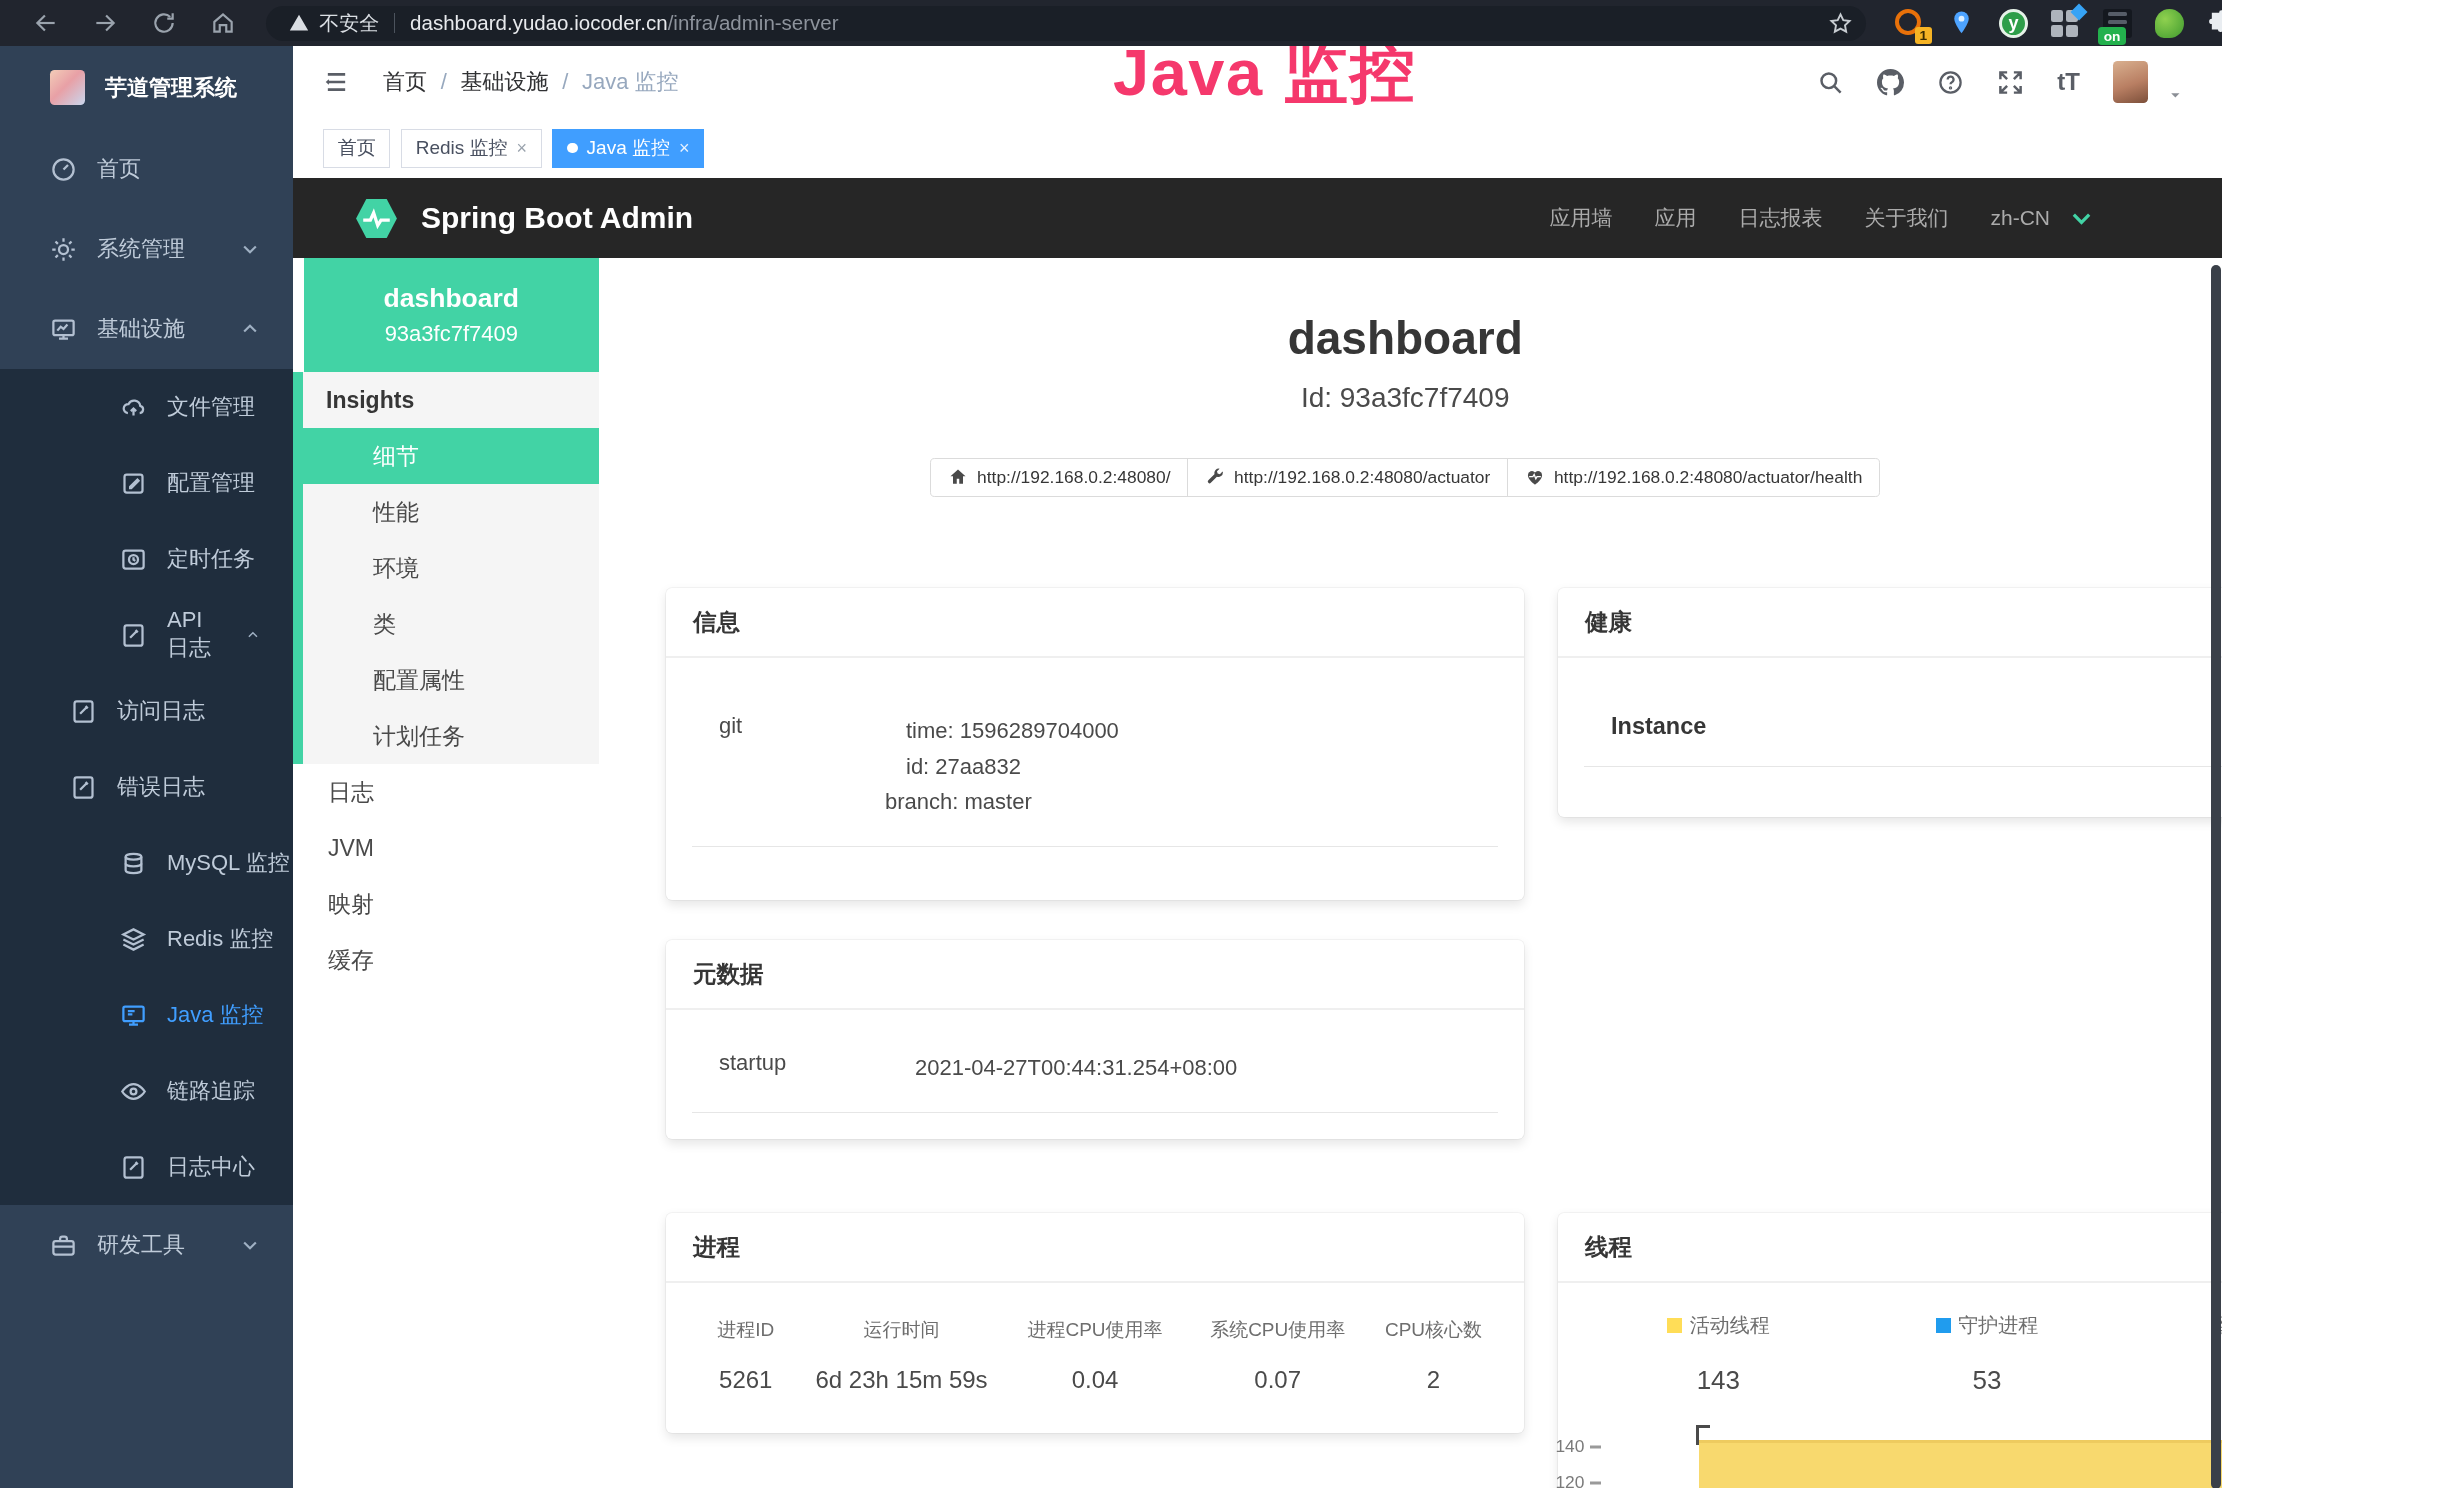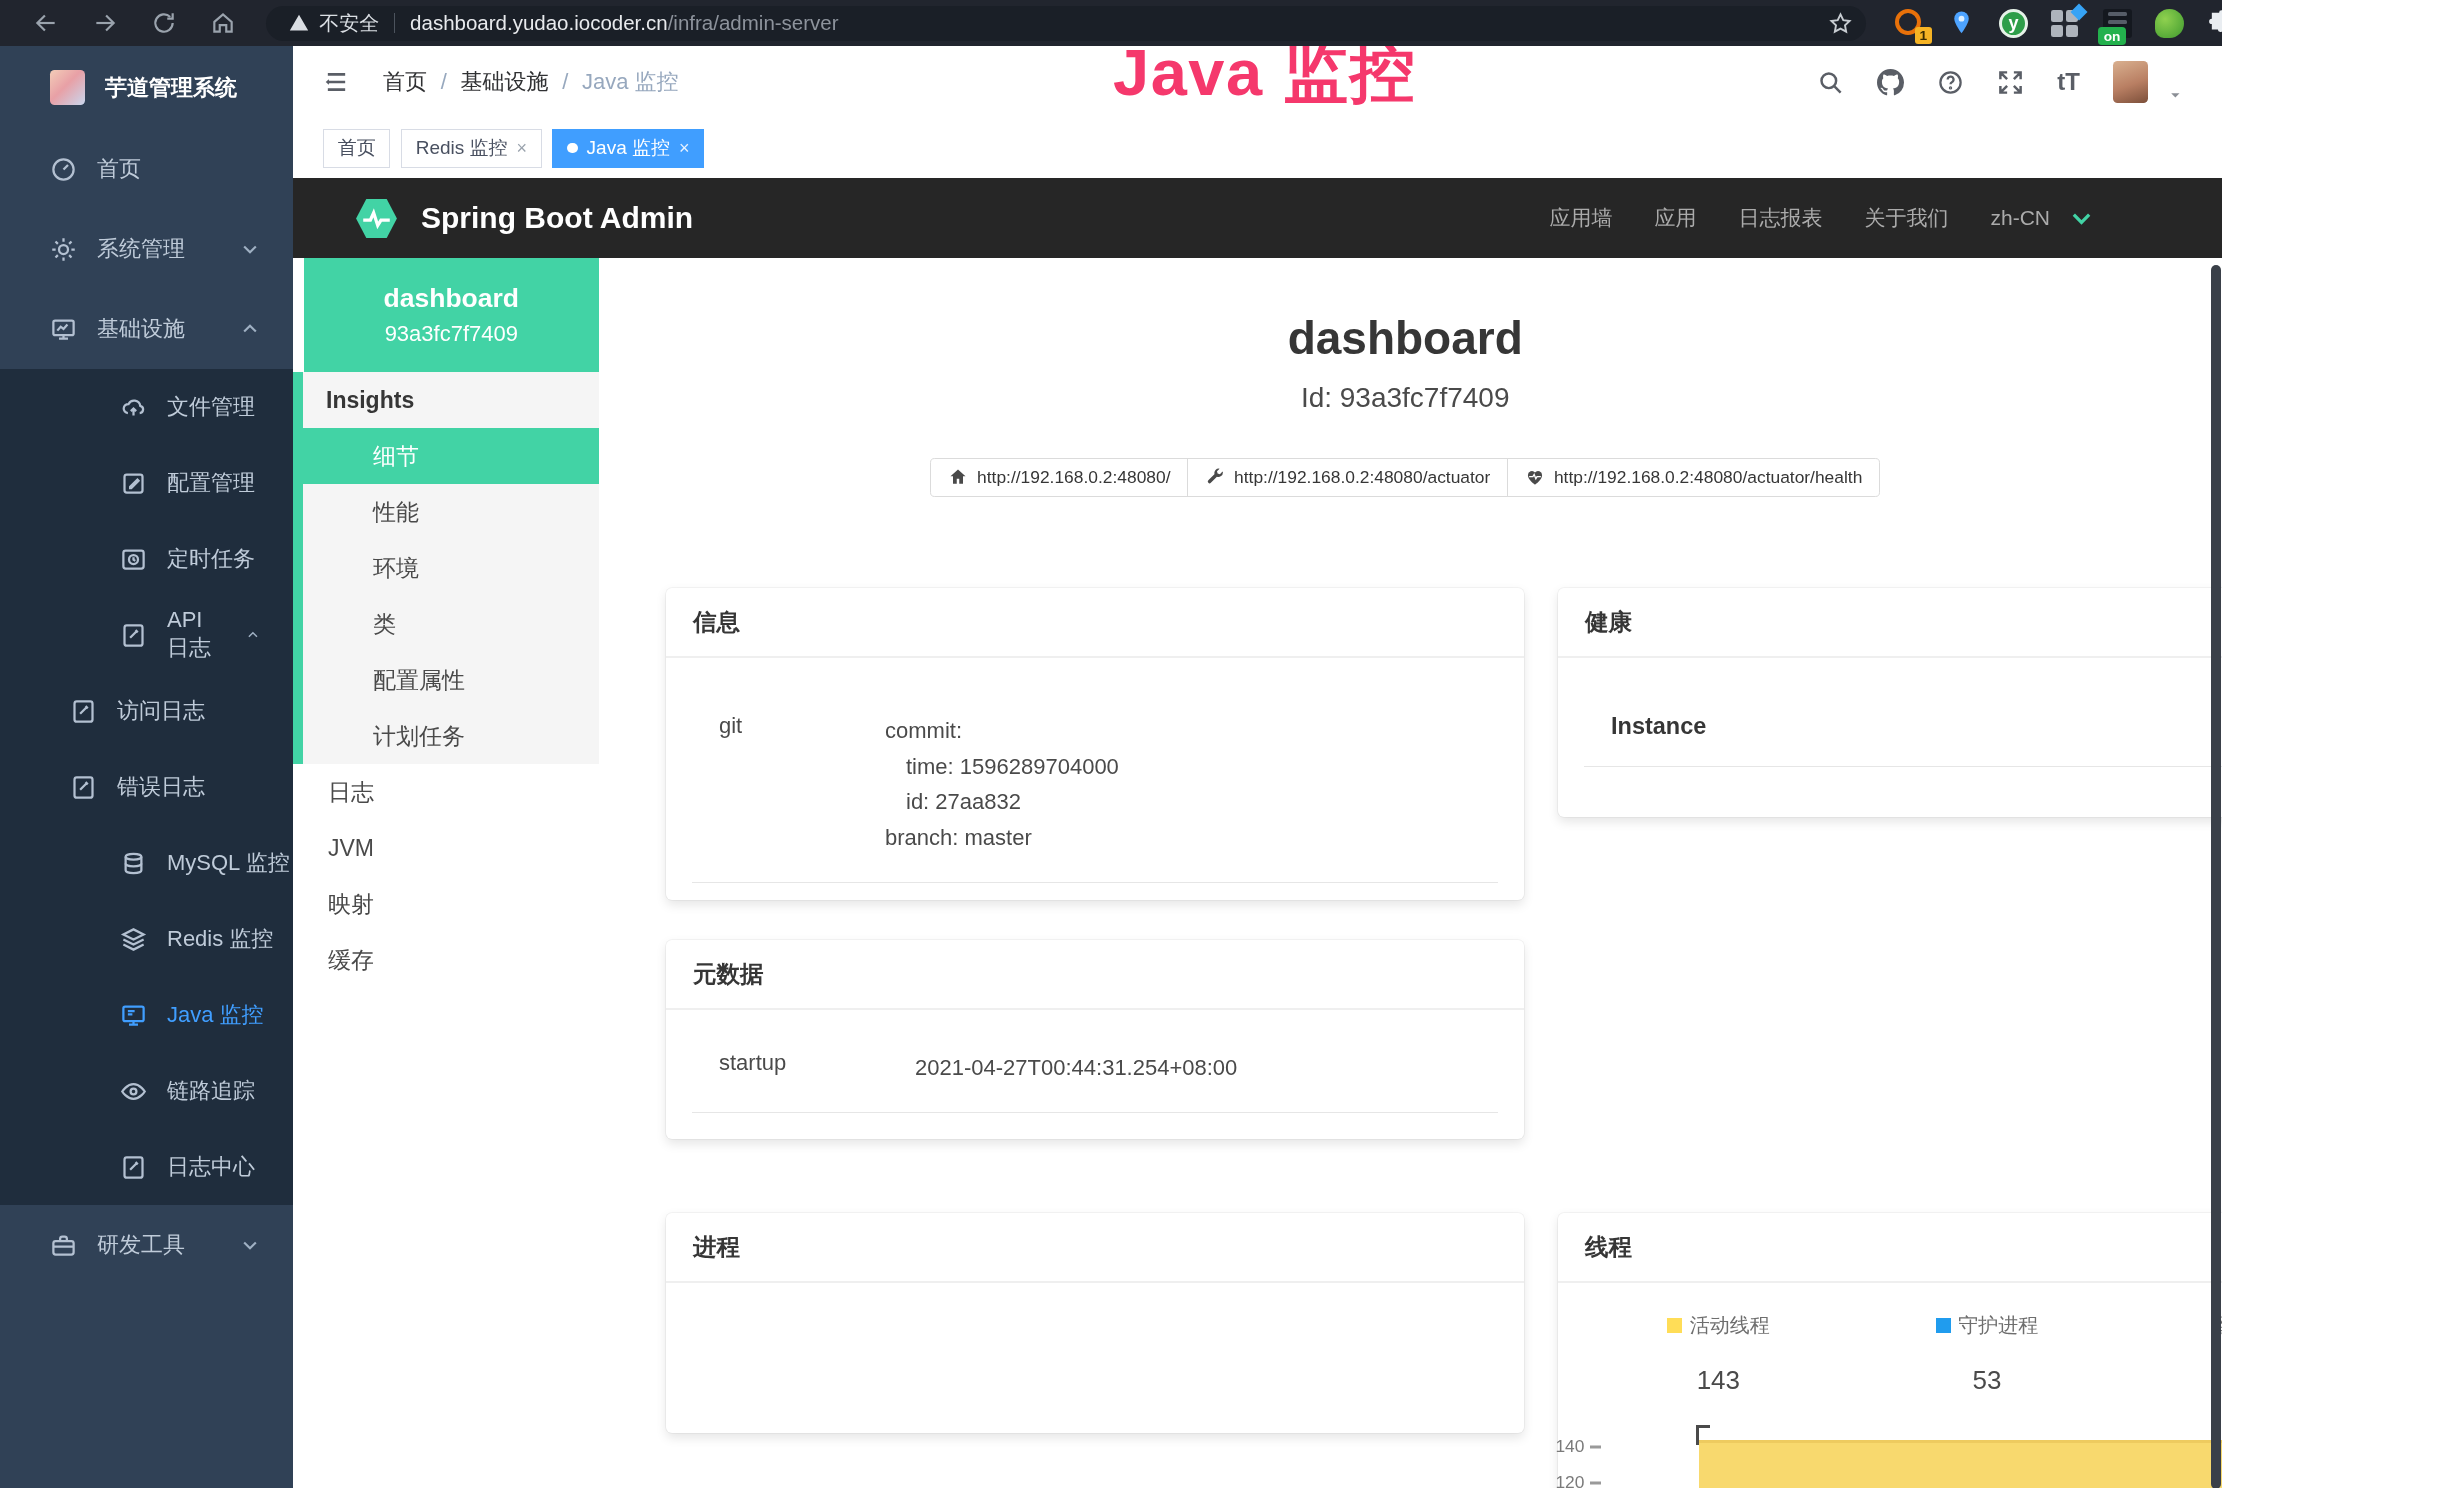--- a/index.html
+++ b/index.html
@@ -505,21 +505,20 @@
   </div>
 
   <div class="card" style="left:666px; top:588px; width:858px; height:312px;">
     <div class="card-head">
         <span class="t">信息</span>
       </div>
     <div class="card-body">
       <div class="kv">
         <span class="lab">git</span>
         <span class="val">
-          <div>commit:</div>
           <div class="ind">time: 1596289704000</div>
           <div class="ind">id: 27aa832</div>
           <div>branch: master</div>
         </span>
       </div>
     </div>
   </div>
 
   <div class="card" style="left:1558px; top:588px; width:858px; height:229px;">
     <div class="card-head">
@@ -547,20 +546,34 @@
         <span class="lab" style="width:220px;">startup</span>
         <span class="val">2021-04-27T00:44:31.254+08:00</span>
       </div>
     </div>
   </div>
 
   <div class="card" style="left:666px; top:1213px; width:858px; height:220px;">
     <div class="card-head">
         <span class="t">进程</span>
       </div>
+    <div class="card-body" style="padding-top:26px;">
+      <div class="p-grid">
+        <span class="h">进程ID</span>
+        <span class="h">运行时间</span>
+        <span class="h">进程CPU使用率</span>
+        <span class="h">系统CPU使用率</span>
+        <span class="h">CPU核心数</span>
+        <span class="v">5261</span>
+        <span class="v">6d 23h 15m 59s</span>
+        <span class="v">0.04</span>
+        <span class="v">0.07</span>
+        <span class="v">2</span>
+      </div>
+    </div>
   </div>
 
   <div class="card" style="left:1558px; top:1213px; width:858px; height:319px;">
     <div class="card-head">
         <span class="t">线程</span>
       </div>
     <div class="card-body" style="padding-top:26px;">
       <div class="leg-grid">
         <span class="leg-lab">
           <span class="sw" style="background:#ffdd57;"></span>

